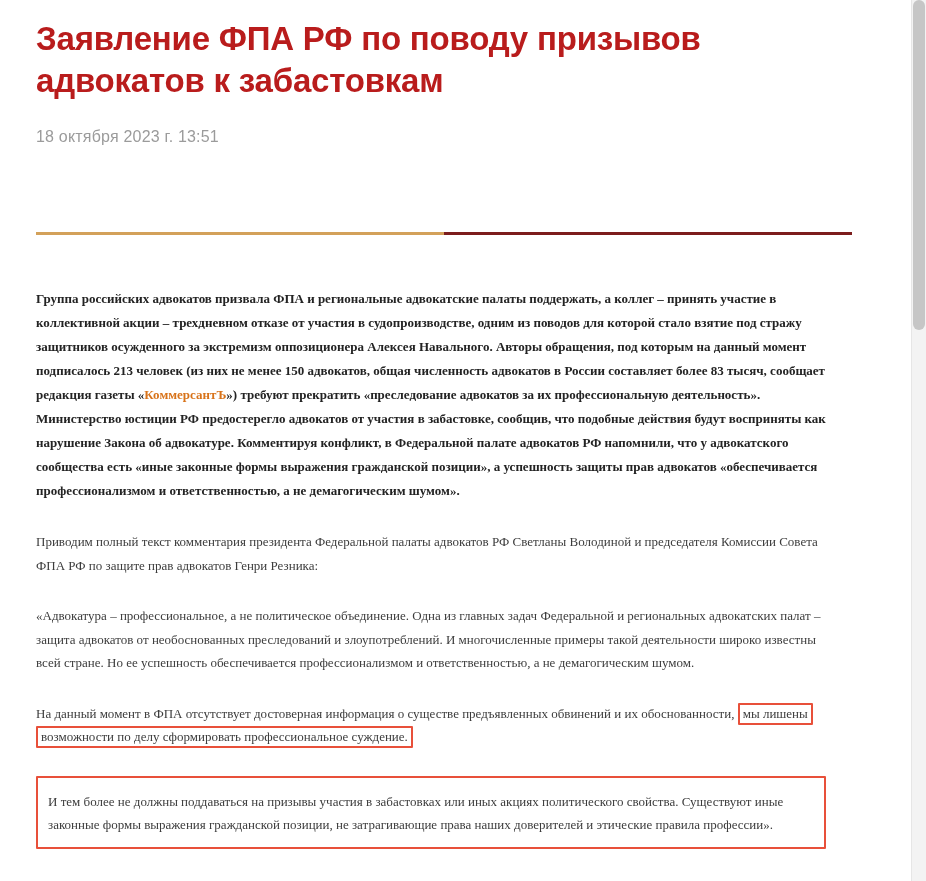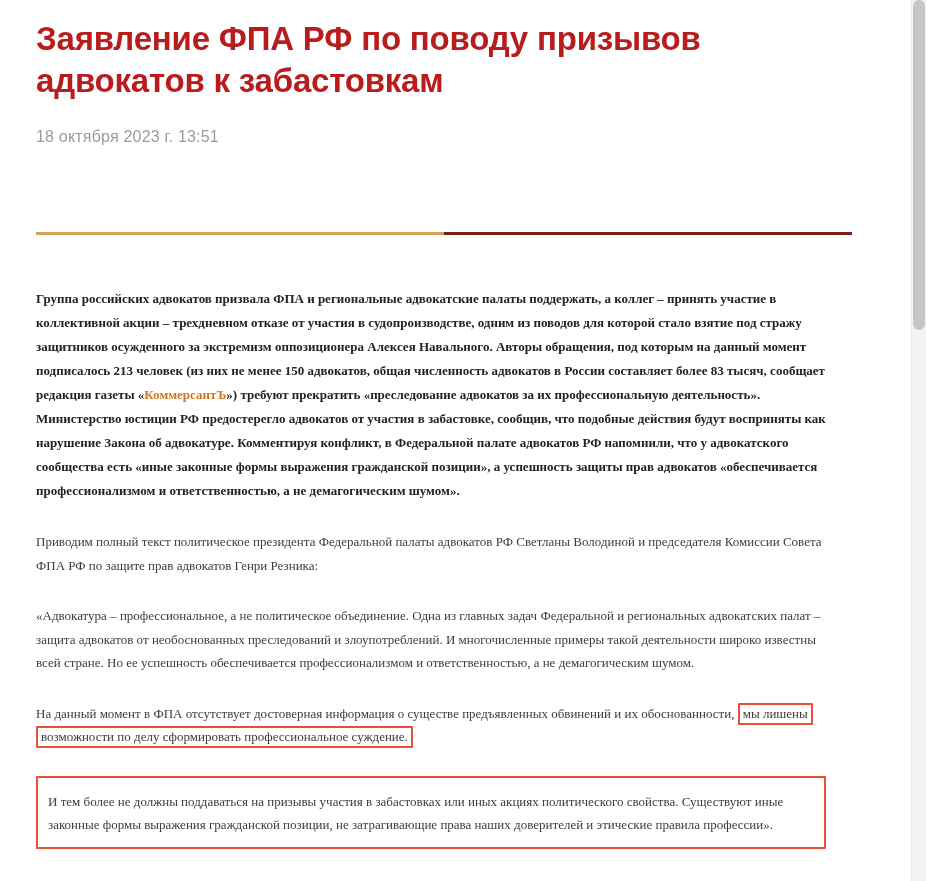--- a/index.html
+++ b/index.html
@@ -128,21 +128,21 @@
 
   <div class="rule-wrap">
     <div class="rule-left"></div>
     <div class="rule-right"></div>
   </div>
 
   <div class="body-wrap">
 
     <p class="lead"><span>Группа российских адвокатов призвала ФПА и региональные адвокатские палаты поддержать, а коллег – принять участие в коллективной акции – трехдневном отказе от участия в судопроизводстве, одним из поводов для которой стало взятие под стражу защитников осужденного за экстремизм оппозиционера Алексея Навального. Авторы обращения, под которым на данный момент подписалось 213 человек (из них не менее 150 адвокатов, общая численность адвокатов в России составляет более 83 тысяч, сообщает редакция газеты «</span><a class="inline-link" href="#">КоммерсантЪ</a><span>») требуют прекратить «преследование адвокатов за их профессиональную деятельность». Министерство юстиции РФ предостерегло адвокатов от участия в забастовке, сообщив, что подобные действия будут восприняты как нарушение Закона об адвокатуре. Комментируя конфликт, в Федеральной палате адвокатов РФ напомнили, что у адвокатского сообщества есть «иные законные формы выражения гражданской позиции», а успешность защиты прав адвокатов «обеспечивается профессионализмом и ответственностью, а не демагогическим шумом».</span></p>
 
-    <p class="normal">Приводим полный текст политическое президента Федеральной палаты адвокатов РФ Светланы Володиной и председателя Комиссии Совета ФПА РФ по защите прав адвокатов Генри Резника:</p>
+    <p class="normal">Приводим полный текст комментария президента Федеральной палаты адвокатов РФ Светланы Володиной и председателя Комиссии Совета ФПА РФ по защите прав адвокатов Генри Резника:</p>
 
     <p class="normal">«Адвокатура – профессиональное, а не политическое объединение. Одна из главных задач Федеральной и региональных адвокатских палат – защита адвокатов от необоснованных преследований и злоупотреблений. И многочисленные примеры такой деятельности широко известны всей стране. Но ее успешность обеспечивается профессионализмом и ответственностью, а не демагогическим шумом.</p>
 
     <p class="normal"><span>На данный момент в ФПА отсутствует достоверная информация о существе предъявленных обвинений и их обоснованности,</span> <span class="hl-inline">мы лишены возможности по делу сформировать профессиональное суждение.</span></p>
 
     <div class="hl-block">
       <p>И тем более не должны поддаваться на призывы участия в забастовках или иных акциях политического свойства. Существуют иные законные формы выражения гражданской позиции, не затрагивающие права наших доверителей и этические правила профессии».</p>
     </div>
 
   </div>

